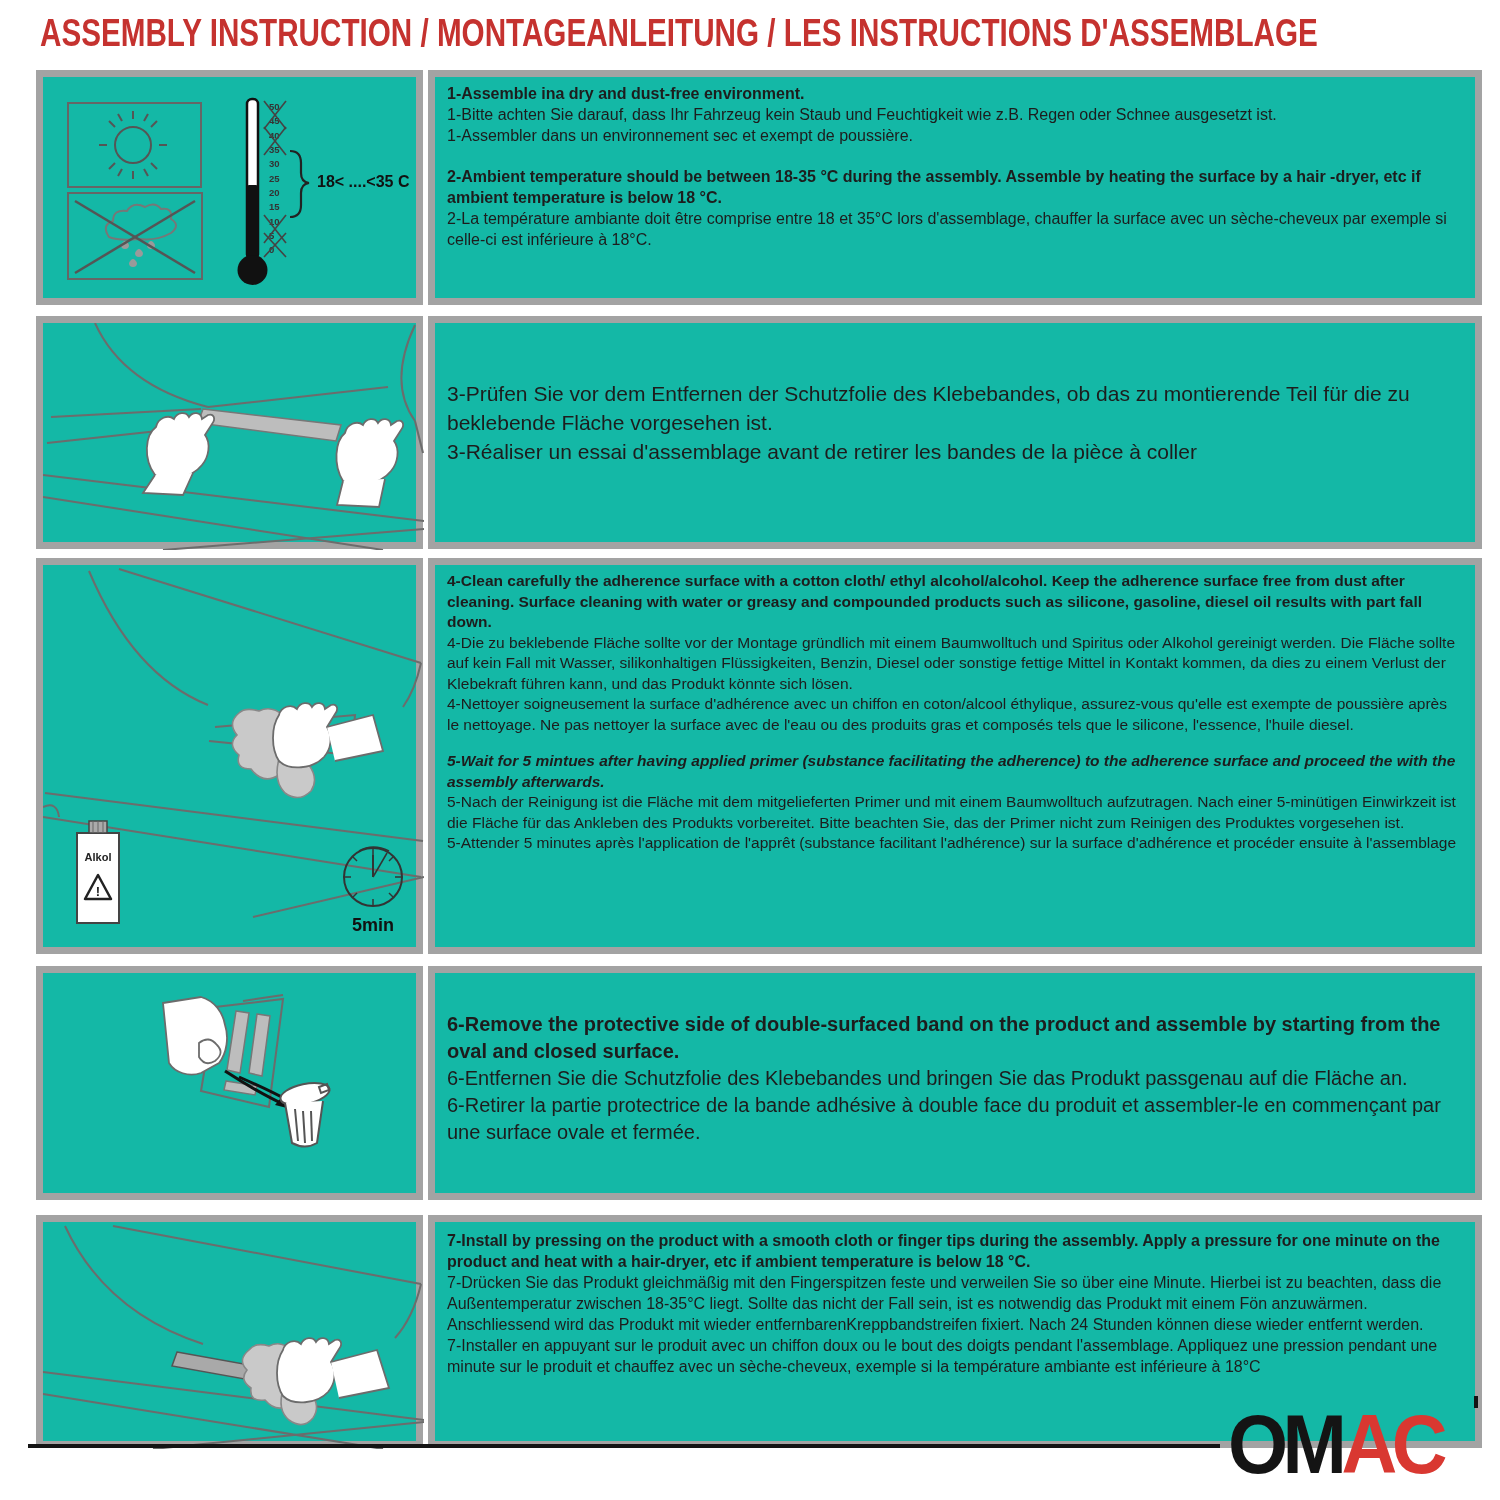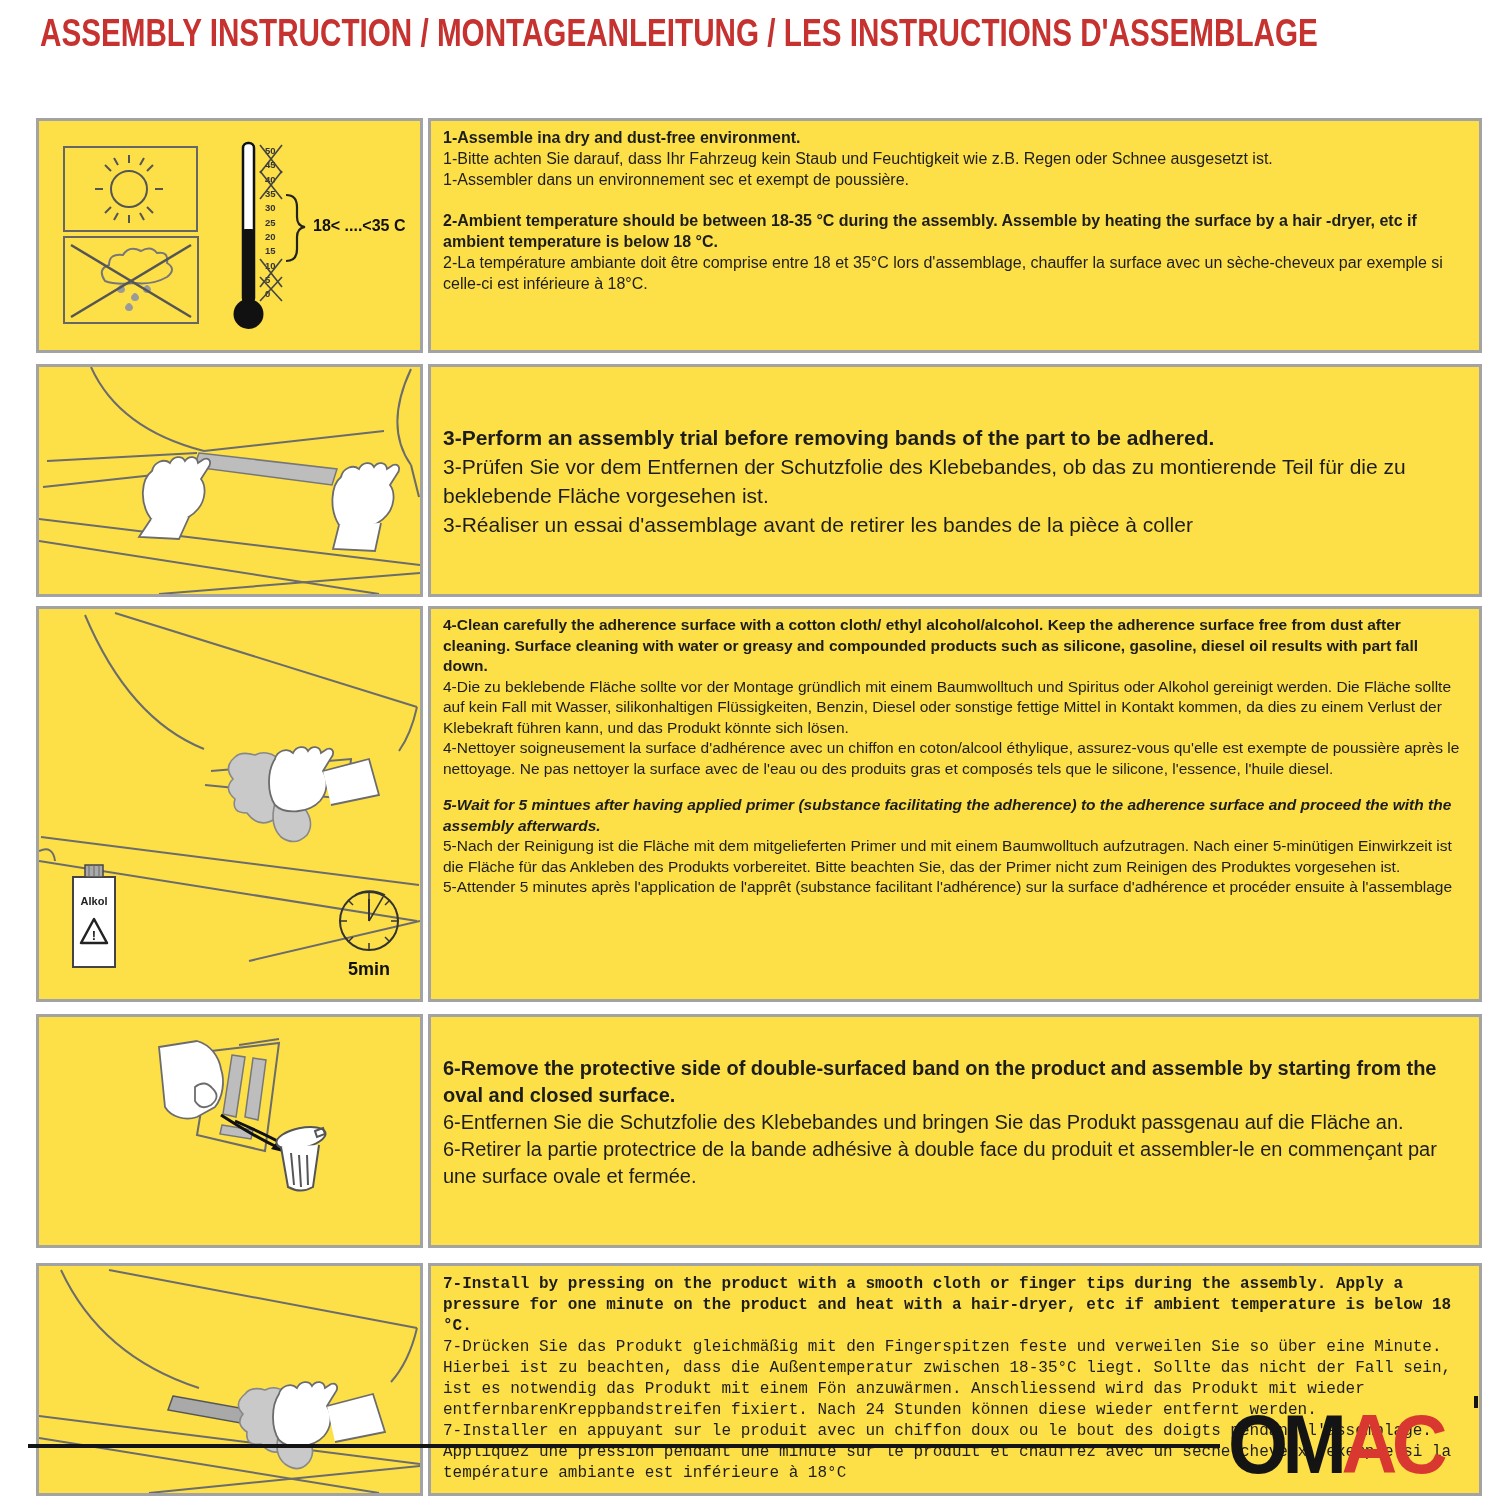--- a/index.html
+++ b/index.html
@@ -1,21 +1,21 @@
 <!DOCTYPE html>
 <html><head>
 <meta charset="utf-8">
 <style>
   html,body{margin:0;padding:0;background:#ffffff;}
   .page{position:relative;width:1500px;height:1500px;background:#ffffff;overflow:hidden;
         font-family:"Liberation Sans",sans-serif;color:#1d1d1d;}
   .title{position:absolute;left:40px;top:12px;white-space:nowrap;
          font-size:38px;font-weight:bold;letter-spacing:0px;color:#c5322f;
          transform:scaleX(0.78);transform-origin:left top;}
-  .box{position:absolute;border:3px solid #a3a3a3;box-sizing:border-box;background:#fde047;margin-top:48px;}
+  .box{position:absolute;border:7px solid #a3a3a3;box-sizing:border-box;background:#14b8a6;}
   .imgbox{left:36px;width:387px;}
   .txtbox{left:428px;width:1054px;padding:6px 12px;box-sizing:border-box;}
   .r1{top:70px;height:235px;}
   .r2{top:316px;height:233px;}
   .r3{top:558px;height:396px;}
   .r4{top:966px;height:234px;}
   .r5{top:1215px;height:233px;}
   .txtbox p{margin:0;}
   .b{font-weight:bold;}
   .t-small{font-size:16px;line-height:21px;}
@@ -140,21 +140,20 @@
         <path d="M112,152 L100,170 L140,172 L150,150"></path>
       </g>
       <g fill="#ffffff" stroke="#6c6c6c" stroke-width="1.8">
         <path d="M300,158 C290,142 292,118 302,110 C304,101 314,97 320,102 C323,95 332,94 335,100 C339,94 347,95 348,102 L354,98 C360,96 362,102 358,107 L351,118 C357,126 355,140 348,148 C337,162 310,166 300,158 Z"></path>
         <path d="M300,158 L294,182 L336,184 L342,156"></path>
       </g>
     </svg>
   </div>
 
   <div class="box txtbox r2 t-big pad-top-lg">
-    <p class="b">3-Perform an assembly trial before removing bands of the part to be adhered.</p>
     <p>3-Prüfen Sie vor dem Entfernen der Schutzfolie des Klebebandes, ob das zu montierende Teil für die zu beklebende Fläche vorgesehen ist.</p>
     <p>3-Réaliser un essai d'assemblage avant de retirer les bandes de la pièce à coller</p>
   </div>
 
   <div class="box imgbox r3">
     <svg width="381" height="378" viewBox="0 0 381 378">
       <g fill="none" stroke="#6c6c6c" stroke-width="2">
         <path d="M46,6 Q90,110 165,140"></path>
         <path d="M76,4 L378,98"></path>
         <path d="M378,98 Q372,125 360,142"></path>
@@ -257,21 +256,21 @@
       <polygon points="134,130 212,144 207,158 129,144" fill="#a9a9a9" stroke="#555" stroke-width="1.5"></polygon>
       <g>
         <path d="M206,128 q-12,10 -2,20 q-8,10 4,18 q-2,14 14,12 q12,14 26,4 q14,4 18,-10 q10,-12 0,-22 l2,-14 q-6,-12 -20,-8 q-10,-10 -22,-4 q-14,-4 -20,4 z" fill="#c9c9c9" stroke="#888" stroke-width="1.6"></path>
         <path d="M240,168 q-6,20 6,30 q14,10 24,-2 q8,-12 -2,-24 z" fill="#c9c9c9" stroke="#888" stroke-width="1.6"></path>
         <path d="M240,128 C242,120 252,116 258,122 C261,115 270,114 273,120 C277,114 285,115 286,122 L292,118 C298,116 300,122 296,127 L288,140 C294,150 292,162 285,170 C274,182 250,184 240,174 C232,162 232,140 240,128 Z" fill="#ffffff" stroke="#6c6c6c" stroke-width="1.8"></path>
         <path d="M288,140 L334,128 L346,166 L296,176" fill="#ffffff" stroke="#6c6c6c" stroke-width="1.8"></path>
       </g>
     </svg>
   </div>
 
-  <div class="box txtbox r5 t-small" style="padding-top:8px;font-family:Liberation Mono, monospace;">
+  <div class="box txtbox r5 t-small" style="padding-top:8px;">
     <p class="b">7-Install by pressing on the product with a smooth cloth or finger tips during the assembly. Apply a pressure for one minute on the product and heat with a hair-dryer, etc if ambient temperature is below 18 °C.</p>
     <p>7-Drücken Sie das Produkt gleichmäßig mit den Fingerspitzen feste und verweilen Sie so über eine Minute. Hierbei ist zu beachten, dass die Außentemperatur zwischen 18-35°C liegt. Sollte das nicht der Fall sein, ist es notwendig das Produkt mit einem Fön anzuwärmen. Anschliessend wird das Produkt mit wieder entfernbarenKreppbandstreifen fixiert. Nach 24 Stunden können diese wieder entfernt werden.</p>
     <p>7-Installer en appuyant sur le produit avec un chiffon doux ou le bout des doigts pendant l'assemblage. Appliquez une pression pendant une minute sur le produit et chauffez avec un sèche-cheveux, exemple si la température ambiante est inférieure à 18°C</p>
   </div>
 
   <div class="footer-rule"></div>
   <div class="logo">
     <span class="blk">OM</span><span class="red">AC</span>
   </div>
   <div class="logo-tick"></div>

